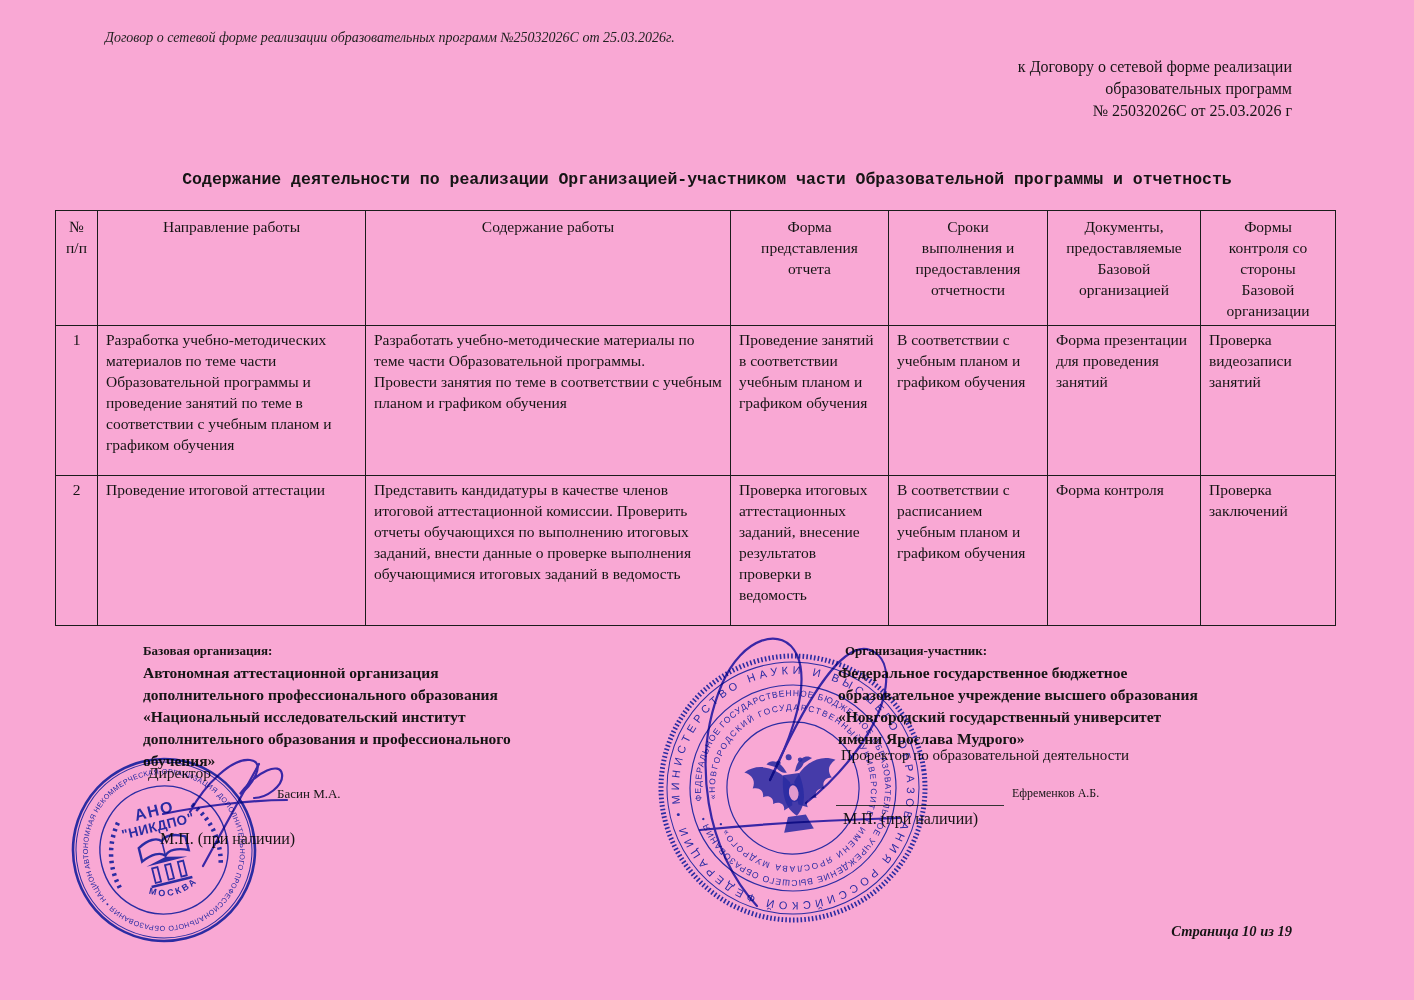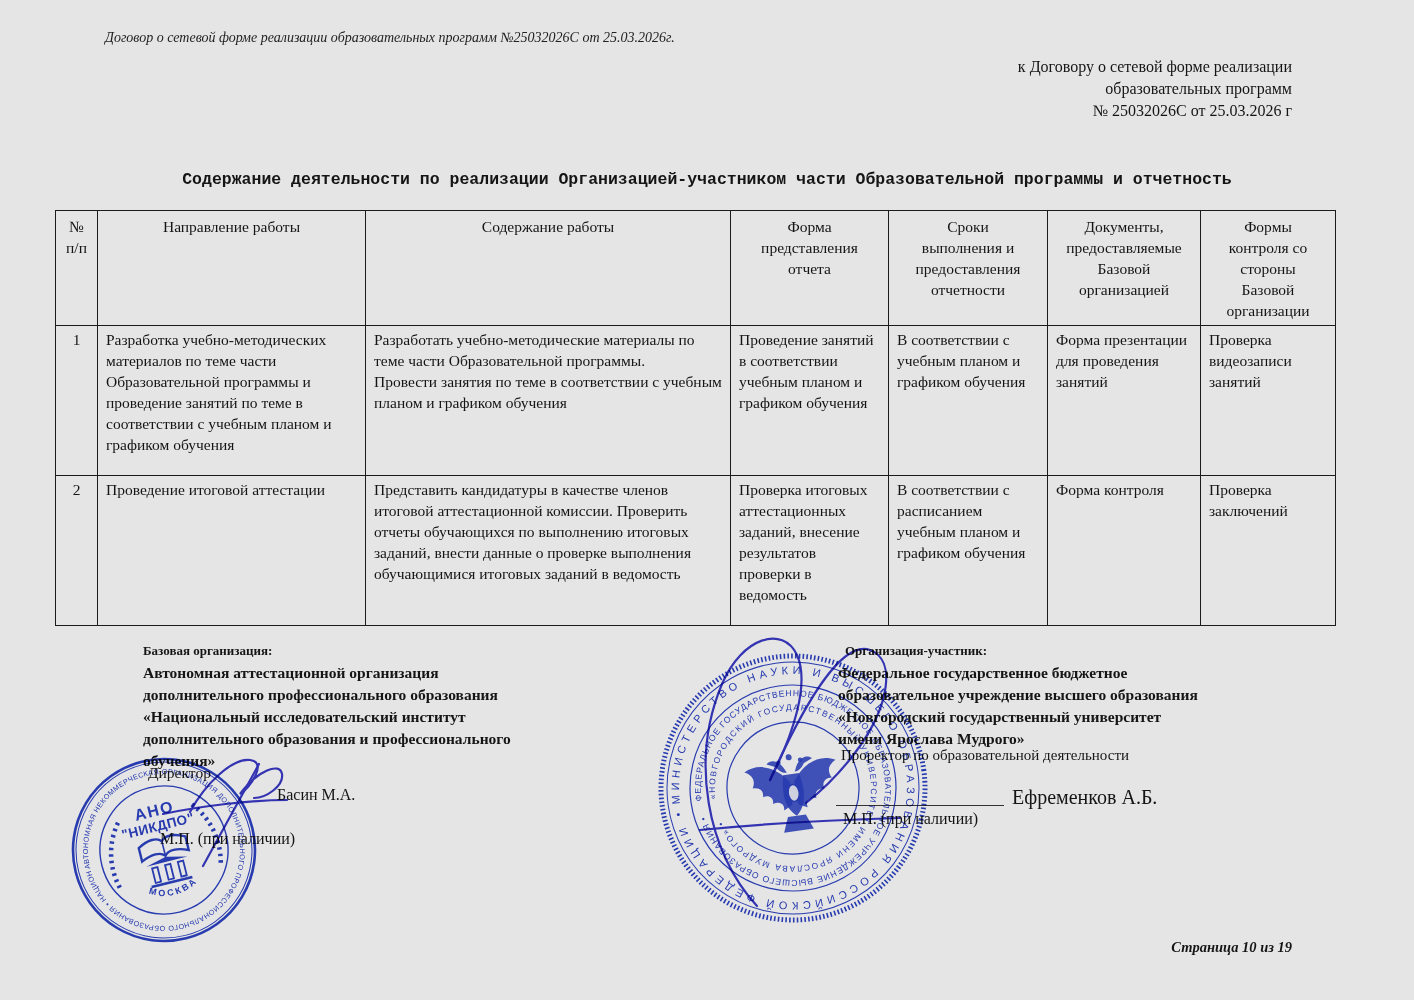--- a/index.html
+++ b/index.html
@@ -1,32 +1,32 @@
 <!DOCTYPE html>
 <html><head>
 <meta charset="utf-8">
 <style>
   html,body{margin:0;padding:0;background:#ffffff;}
-  .page{position:relative;width:1414px;height:1000px;background:#e5e5e5;overflow:hidden;
+  .page{position:relative;width:1414px;height:1000px;background:#f9a8d4;overflow:hidden;
         font-family:"Liberation Serif",serif;color:#151515;}
   .abs{position:absolute;}
   .top-note{left:105px;top:30px;font-style:italic;font-size:14px;color:#222;}
   .appendix{right:122px;top:56px;text-align:right;font-size:16px;line-height:22px;}
   .doc-title{left:60px;top:170px;width:1294px;text-align:center;font-weight:bold;font-size:16.5px;font-family:Liberation Mono, monospace;}
   table.main{position:absolute;left:55px;top:210px;width:1280px;border-collapse:collapse;table-layout:fixed;
              font-size:15.5px;line-height:21px;}
   table.main td{border:1.6px solid #1c1c1c;vertical-align:top;padding:3px 8px 4px 8px;}
   table.main tr.hdr td{text-align:center;padding-top:5px;white-space:pre-line;}
   table.main td.num{text-align:center;padding-left:2px;padding-right:2px;}
   .prewrap{white-space:pre-line;}
   .sig-label{font-weight:bold;font-size:13px;line-height:22px;}
   .sig-org{font-weight:bold;font-size:15.5px;line-height:22px;}
   .sig-plain{font-size:15.5px;}
   .blank-line{border-bottom:1.5px solid #333;}
-  .footer{right:122px;top:923px;font-weight:bold;font-style:italic;font-size:14.5px;margin-top:16px;}
+  .footer{right:122px;top:923px;font-weight:bold;font-style:italic;font-size:14.5px;}
   svg.stamp{mix-blend-mode:multiply;}
   svg.inkoverlay{position:absolute;left:0;top:0;pointer-events:none;mix-blend-mode:multiply;}
 </style>
 </head>
 <body>
 
 <div class="page">
 
   <div class="abs top-note">Договор о сетевой форме реализации образовательных программ №25032026С от 25.03.2026г.</div>
 
@@ -94,33 +94,33 @@
 
   <div class="abs" style="left:143px;top:640px;width:480px">
     <div class="sig-label">Базовая организация:</div>
     <div class="sig-org">Автономная аттестационной организация</div>
     <div class="sig-org">дополнительного профессионального образования</div>
     <div class="sig-org">«Национальный исследовательский институт</div>
     <div class="sig-org">дополнительного образования и профессионального</div>
     <div class="sig-org">обучения»</div>
   </div>
   <div class="abs sig-plain" style="left:148px;top:764px">Директор</div>
-  <div class="abs sig-plain" style="left:277px;top:786px;font-size:16px">Басин М.А.</div>
+  <div class="abs sig-plain" style="left:277px;top:786px;font-size:13px">Басин М.А.</div>
   <div class="abs sig-plain" style="left:160px;top:830px;font-size:16px">М.П. (при наличии)</div>
 
   <div class="abs" style="left:838px;top:640px;width:480px">
     <div class="sig-label" style="padding-left:7px">Организация-участник:</div>
     <div class="sig-org">Федеральное государственное бюджетное</div>
     <div class="sig-org">образовательное учреждение высшего образования</div>
     <div class="sig-org">«Новгородский государственный университет</div>
     <div class="sig-org">имени Ярослава Мудрого»</div>
   </div>
   <div class="abs sig-plain" style="left:841px;top:747px;font-size:15px">Проректор по образовательной деятельности</div>
   <div class="abs blank-line" style="left:836px;top:804px;width:168px;height:1px"></div>
-  <div class="abs sig-plain" style="left:1012px;top:786px;font-size:20px">Ефременков А.Б.</div>
+  <div class="abs sig-plain" style="left:1012px;top:786px;font-size:12px">Ефременков А.Б.</div>
   <div class="abs sig-plain" style="left:843px;top:810px;font-size:16px">М.П. (при наличии)</div>
 
   <div class="abs footer">Страница 10 из 19</div>
 
   <svg class="abs stamp" style="left:66px;top:752px" width="196" height="196" viewBox="0 0 196 196">
     <g transform="translate(98,98) rotate(-14)" fill="none" stroke="#2c42c4">
       <circle r="91" stroke-width="2.6"></circle>
       <circle r="88" stroke-width="1"></circle>
       <circle r="64" stroke-width="1.4"></circle>
       <defs>

